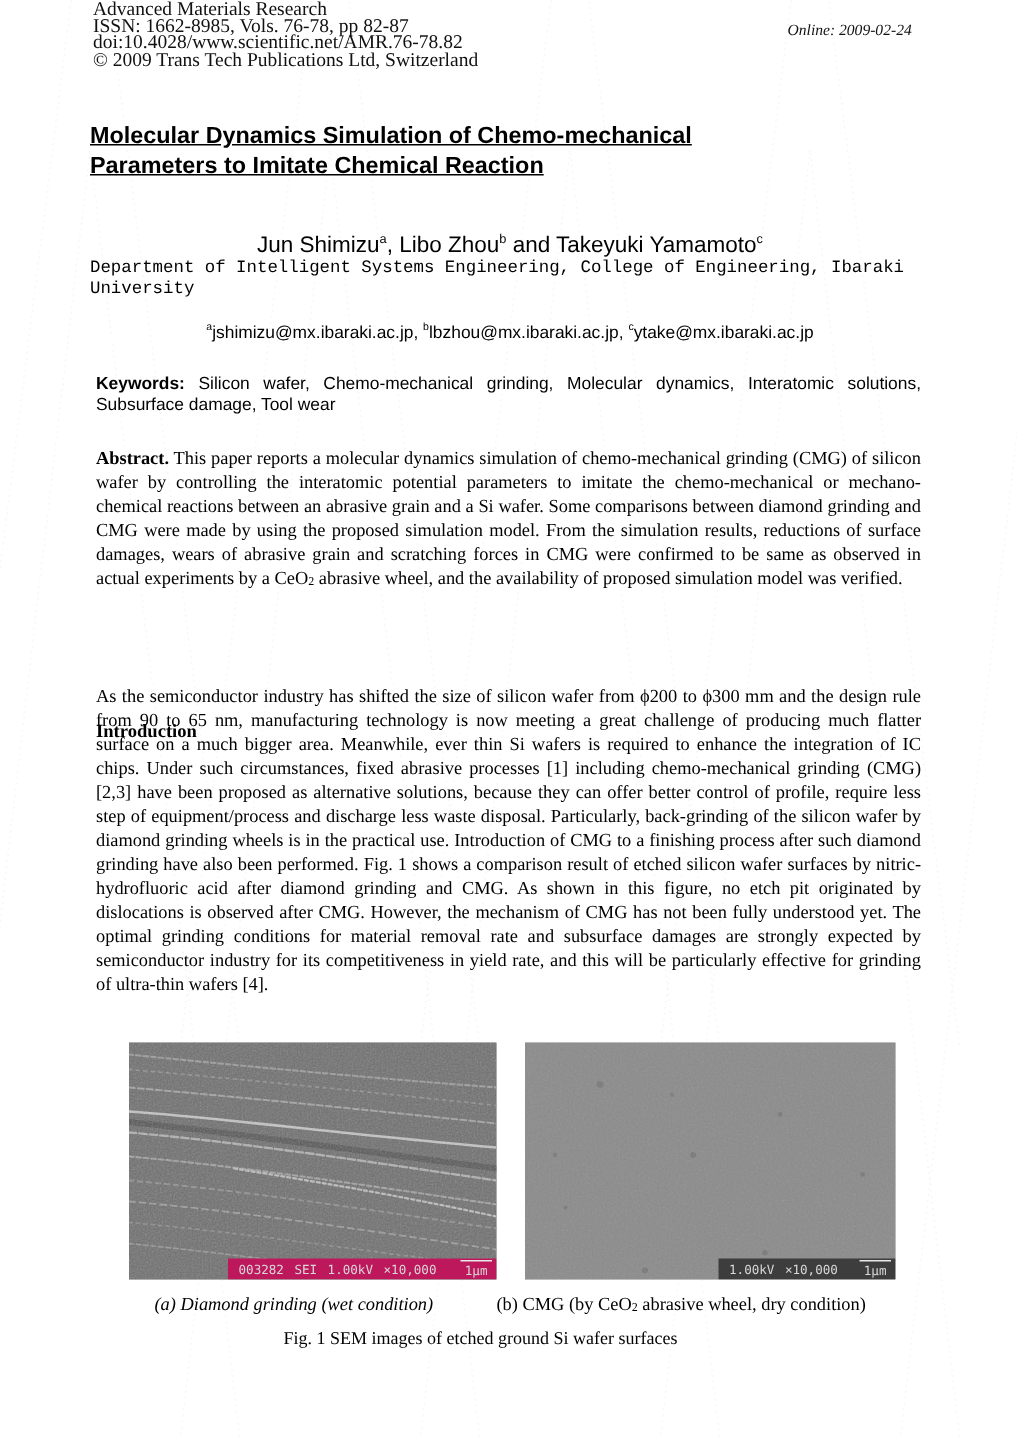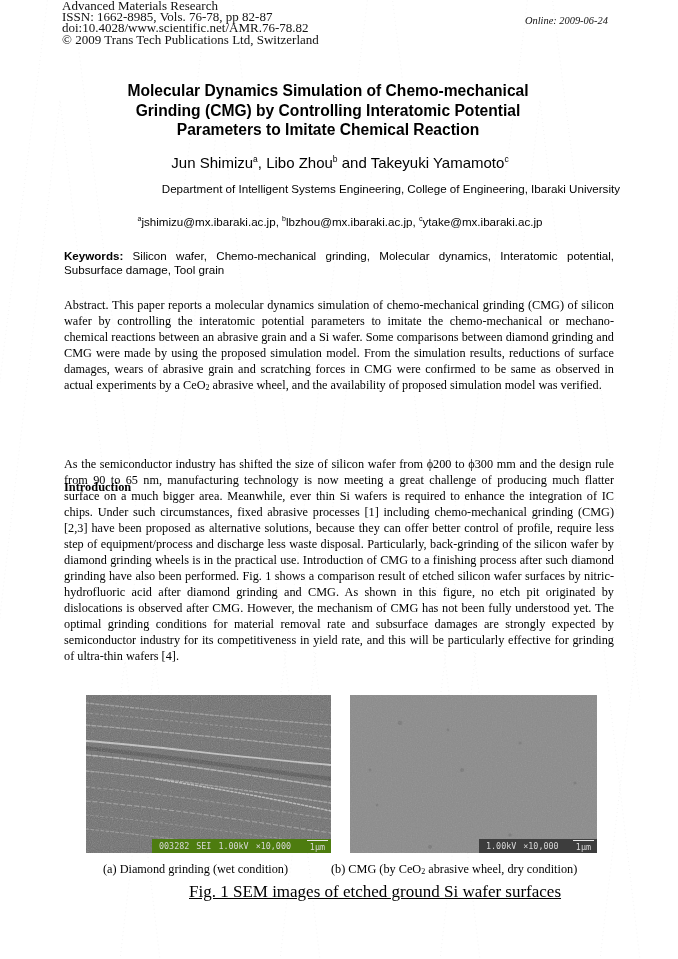--- a/index.html
+++ b/index.html
@@ -13,128 +13,127 @@
   }
   .hdr-left {
     position: absolute; left: 62px; top: 0;
     font-size: 13px; line-height: 11.2px; color: #111;
   }
   .hdr-right {
     position: absolute; left: 525px; top: 15px;
     font-style: italic; font-size: 10.4px; line-height: 11.2px; color: #111;
   }
   .title {
-    position: absolute; left: 48px; width: 560px; top: 81px;
-    text-align: center; font-family: "Liberation Sans", sans-serif;
-    font-weight: bold; font-size: 15.6px; line-height: 19.5px;
+    position: absolute; left: 60px; width: 560px; top: 81px;
+    text-align: left; font-family: "Liberation Sans", sans-serif;
+    font-weight: bold; font-size: 15.6px; line-height: 19.5px; text-decoration: underline;
   }
   .authors {
     position: absolute; left: 60px; width: 560px; top: 150px;
     text-align: center; font-family: "Liberation Sans", sans-serif;
     font-size: 15px; line-height: 18px;
   }
   .authors sup { font-size: 8.5px; vertical-align: 6px; }
   .affil {
-    position: absolute; left: 60px; width: 560px; top: 182px;
-    text-align: right; font-family: Liberation Sans, sans-serif;
+    position: absolute; left: 60px; width: 560px; top: 172px;
+    text-align: left; font-family: Liberation Mono, monospace;
     font-size: 11.6px; line-height: 14px;
   }
   .emails {
     position: absolute; left: 60px; width: 560px; top: 212px;
     text-align: center; font-family: "Liberation Sans", sans-serif;
     font-size: 11.6px; line-height: 14px;
   }
   .emails sup { font-size: 7px; vertical-align: 5px; }
   .keywords {
     position: absolute; left: 64px; width: 550px; top: 249px;
     font-family: "Liberation Sans", sans-serif;
     font-size: 11.6px; line-height: 14px; text-align: justify;
   }
   .keywords b { font-weight: bold; }
   .para {
     position: absolute; left: 64px; width: 550px;
     font-size: 12.25px; line-height: 16px; text-align: justify;
   }
-  .para b { font-weight: normal; }
+  .para b { font-weight: bold; }
   .abstract { top: 297px; }
   .section-heading {
     position: absolute; left: 64px; top: 431px;
     font-weight: bold; font-size: 12.4px; line-height: 16px; margin-top: 48px;
   }
   .intro { top: 456px; }
   .fig {
     position: absolute; top: 695px; height: 158px; overflow: hidden;
   }
   .fig-a { left: 86px; width: 245px; background: #6f6f6f; }
   .fig-b { left: 350px; width: 247px; background: #8a8a8a; }
   .fig svg { display: block; }
   .scalebar {
-    position: absolute; bottom: 0; height: 14px; background: #4d7c0f;
+    position: absolute; bottom: 0; height: 14px; background: #be185d;
     color: #d8d8d8; font-family: "DejaVu Sans Mono", monospace;
     font-size: 8.4px; line-height: 14px; white-space: nowrap;
     display: flex; align-items: center;
   }
   .fig-a .scalebar { left: 66px; right: 0; }
   .fig-b .scalebar { left: 129px; right: 0; background: #3d3d3d; }
   .scalebar span { margin-left: 7px; }
   .scalebar .um {
     position: relative; margin-left: auto; margin-right: 6px; padding-top: 1px;
   }
   .scalebar .um::before {
     content: ""; position: absolute; left: -3px; right: -3px; top: 1px;
     border-top: 1.5px solid #e8e8e8;
   }
   .subcaption {
     position: absolute; top: 861px; font-size: 12.25px; line-height: 16px; white-space: nowrap;
   }
-  .sub-a { left: 103px; }
+  .sub-a { left: 103px; font-style: italic; }
   .sub-b { left: 331px; }
   .figcaption {
     position: absolute; top: 884px; left: 189px;
-    font-size: 17px; line-height: 16px; white-space: nowrap; text-decoration: underline;
+    font-size: 12px; line-height: 16px; white-space: nowrap;
   }
   .sub2 { font-size: 8px; vertical-align: -1px; }
 </style>
 </head>
 <body>
 
 <svg class="watermark" width="678" height="959" viewBox="0 0 678 959">
   <g stroke="#9a9a9a" stroke-width="1" stroke-dasharray="1 3" fill="none">
     <path d="M-40 960 L60 100 L160 960 M120 960 L220 100 L320 960 M280 960 L380 100 L480 960 M440 960 L540 100 L640 960 M600 960 L700 100 L800 960"></path>
     <path d="M-40 700 L60 -100 L160 700 M120 700 L220 -100 L320 700 M280 700 L380 -100 L480 700 M440 700 L540 -100 L640 700"></path>
   </g>
 </svg>
 
 <div class="hdr-left">
   <div>Advanced Materials Research</div>
   <div>ISSN: 1662-8985, Vols. 76-78, pp 82-87</div>
   <div>doi:10.4028/www.scientific.net/AMR.76-78.82</div>
   <div>© 2009 Trans Tech Publications Ltd, Switzerland</div>
 </div>
-<div class="hdr-right">Online: 2009-06-24</div>
+<div class="hdr-right">Online: 2009-02-24</div>
 
 <div class="title">
   <div>Molecular Dynamics Simulation of Chemo-mechanical</div>
-  <div>Grinding (CMG) by Controlling Interatomic Potential</div>
   <div>Parameters to Imitate Chemical Reaction</div>
 </div>
 
 <div class="authors">
   <span>Jun Shimizu</span><sup>a</sup><span>, </span><span>Libo Zhou</span><sup>b</sup><span> and </span><span>Takeyuki Yamamoto</span><sup>c</sup>
 </div>
 
 <div class="affil">
   <div>Department of Intelligent Systems Engineering, College of Engineering, Ibaraki University</div>
 </div>
 
 <div class="emails">
   <sup>a</sup><span>jshimizu@mx.ibaraki.ac.jp</span><span>, </span><sup>b</sup><span>lbzhou@mx.ibaraki.ac.jp</span><span>, </span><sup>c</sup><span>ytake@mx.ibaraki.ac.jp</span>
 </div>
 
-<div class="keywords"><b>Keywords:</b><span> Silicon wafer, Chemo-mechanical grinding, Molecular dynamics, Interatomic potential, Subsurface damage, Tool grain</span></div>
+<div class="keywords"><b>Keywords:</b><span> Silicon wafer, Chemo-mechanical grinding, Molecular dynamics, Interatomic solutions, Subsurface damage, Tool wear</span></div>
 
 <div class="para abstract"><b>Abstract.</b><span> This paper reports a molecular dynamics simulation of chemo-mechanical grinding (CMG) of silicon wafer by controlling the interatomic potential parameters to imitate the chemo-mechanical or mechano-chemical reactions between an abrasive grain and a Si wafer. Some comparisons between diamond grinding and CMG were made by using the proposed simulation model. From the simulation results, reductions of surface damages, wears of abrasive grain and scratching forces in CMG were confirmed to be same as observed in actual experiments by a CeO</span><span class="sub2">2</span><span> abrasive wheel, and the availability of proposed simulation model was verified.</span></div>
 
 <div class="section-heading">Introduction</div>
 <div class="para intro">As the semiconductor industry has shifted the size of silicon wafer from ϕ200 to ϕ300 mm and the design rule from 90 to 65 nm, manufacturing technology is now meeting a great challenge of producing much flatter surface on a much bigger area. Meanwhile, ever thin Si wafers is required to enhance the integration of IC chips. Under such circumstances, fixed abrasive processes [1] including chemo-mechanical grinding (CMG) [2,3] have been proposed as alternative solutions, because they can offer better control of profile, require less step of equipment/process and discharge less waste disposal. Particularly, back-grinding of the silicon wafer by diamond grinding wheels is in the practical use. Introduction of CMG to a finishing process after such diamond grinding have also been performed. Fig. 1 shows a comparison result of etched silicon wafer surfaces by nitric-hydrofluoric acid after diamond grinding and CMG. As shown in this figure, no etch pit originated by dislocations is observed after CMG. However, the mechanism of CMG has not been fully understood yet. The optimal grinding conditions for material removal rate and subsurface damages are strongly expected by semiconductor industry for its competitiveness in yield rate, and this will be particularly effective for grinding of ultra-thin wafers [4].</div>
 
 <div class="fig fig-a">
   <svg width="245" height="158" viewBox="0 0 245 158">
     <defs>
       <filter id="noiseA">

